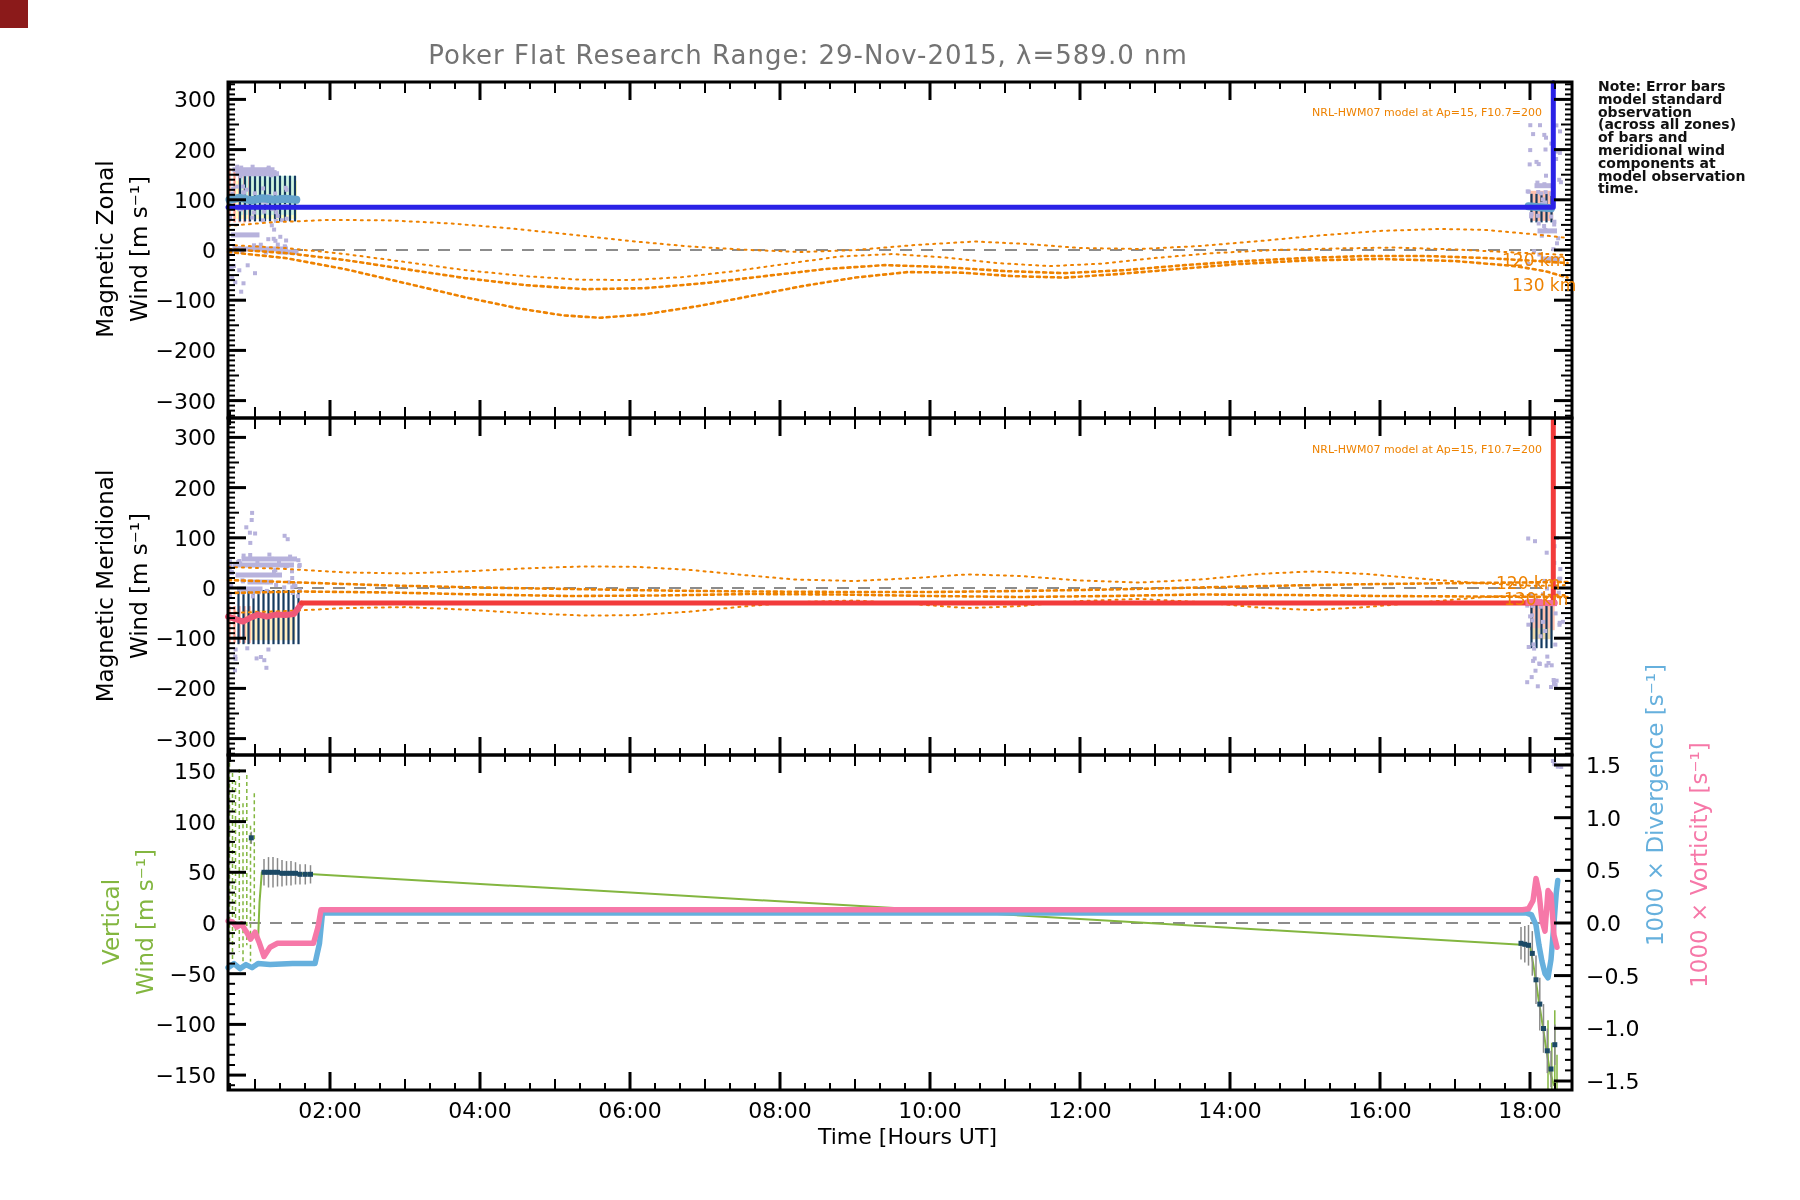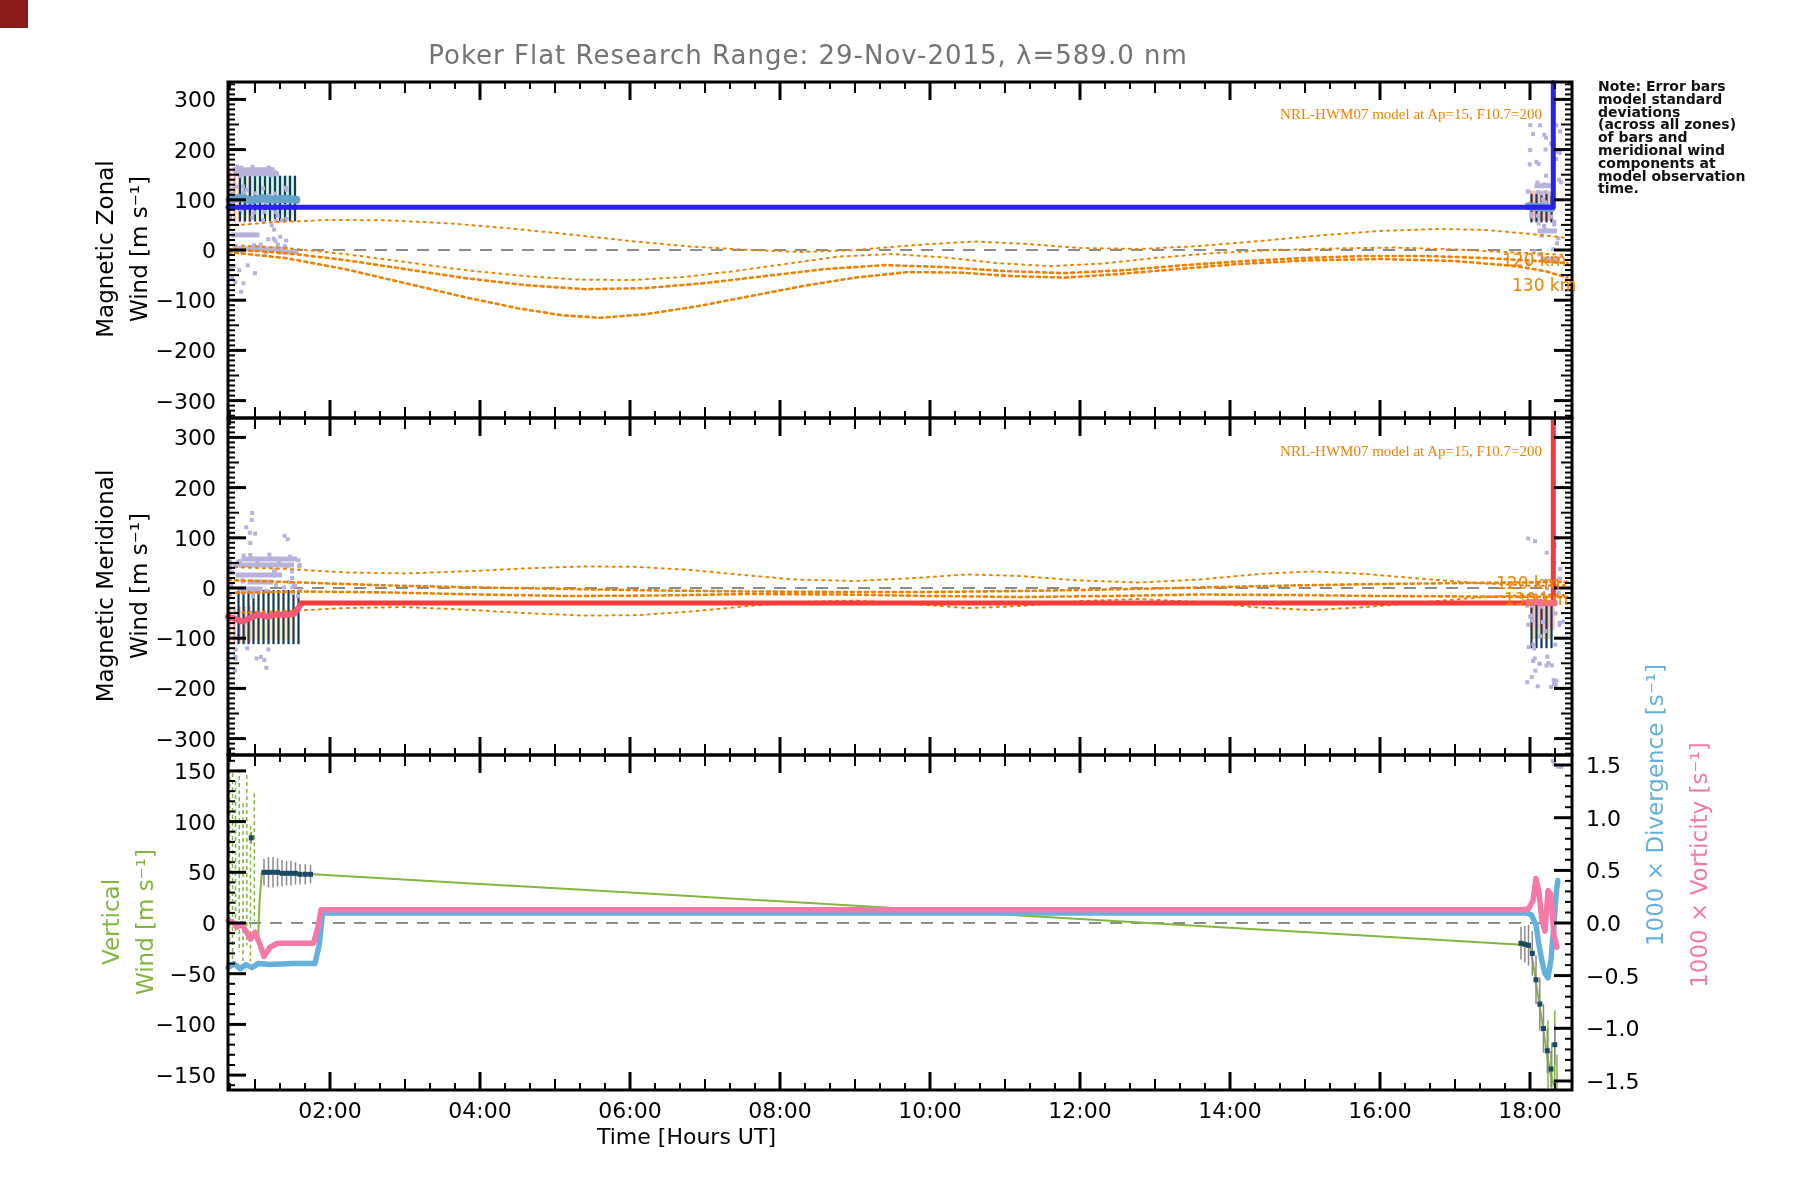--- a/index.html
+++ b/index.html
@@ -4,25 +4,25 @@
 <style>
   html,body{margin:0;padding:0;background:#fff;}
   .stage{position:relative;width:1800px;height:1200px;background:#fff;overflow:hidden;
          font-family:"DejaVu Sans",sans-serif;}
   #chart{position:absolute;left:0;top:0;}
   .corner{position:absolute;left:0;top:0;width:28px;height:28px;}
   .title{position:absolute;left:228px;top:40px;width:1160px;text-align:center;
          font-size:26px;color:#737373;letter-spacing:1px;white-space:nowrap;}
   .vlab{position:absolute;transform:rotate(-90deg);transform-origin:top left;
         text-align:center;font-size:23px;white-space:nowrap;}
-  .ann{position:absolute;right:258px;text-align:right;font-size:15px;color:#ee8200;white-space:nowrap;font-family:Liberation Serif, serif;}
+  .ann{position:absolute;right:258px;text-align:right;font-size:11px;color:#ee8200;white-space:nowrap;}
   .km{position:absolute;font-size:17px;color:#ee8200;white-space:nowrap;}
   .note{position:absolute;left:1598px;top:80px;width:190px;font-size:14px;font-weight:bold;
         color:#111;line-height:12.8px;}
-  .xlabel{position:absolute;left:597px;top:1124px;width:400px;text-align:left;
+  .xlabel{position:absolute;left:597px;top:1124px;width:400px;text-align:right;
           font-size:22px;color:#000;white-space:nowrap;}
 </style>
 </head>
 <body>
 
 <div class="stage">
   <div class="corner" style="background: rgb(139, 26, 26);"></div>
   <svg id="chart" width="1800" height="1200">
       <g>
         <rect x="235.5" y="180.7" width="61.5" height="38.2" fill="#ffffc4" opacity="1"></rect>
@@ -1134,21 +1134,21 @@
   <div class="ann" style="top:443px;">NRL-HWM07 model at Ap=15, F10.7=200</div>
 
   <div class="km" style="left:1502px;top:250px;">120 km</div>
   <div class="km" style="left:1512px;top:275px;">130 km</div>
   <div class="km" style="left:1496px;top:573px;">120 km</div>
   <div class="km" style="left:1504px;top:589px;">130 km</div>
 
   <div class="note">
     <div>Note: Error bars</div>
     <div>model standard</div>
-    <div>deviations</div>
+    <div>observation</div>
     <div>(across all zones)</div>
     <div>of bars and</div>
     <div>meridional wind</div>
     <div>components at</div>
     <div>model observation</div>
     <div>time.</div>
   </div>
 
   <div class="xlabel">Time [Hours UT]</div>
 </div>

